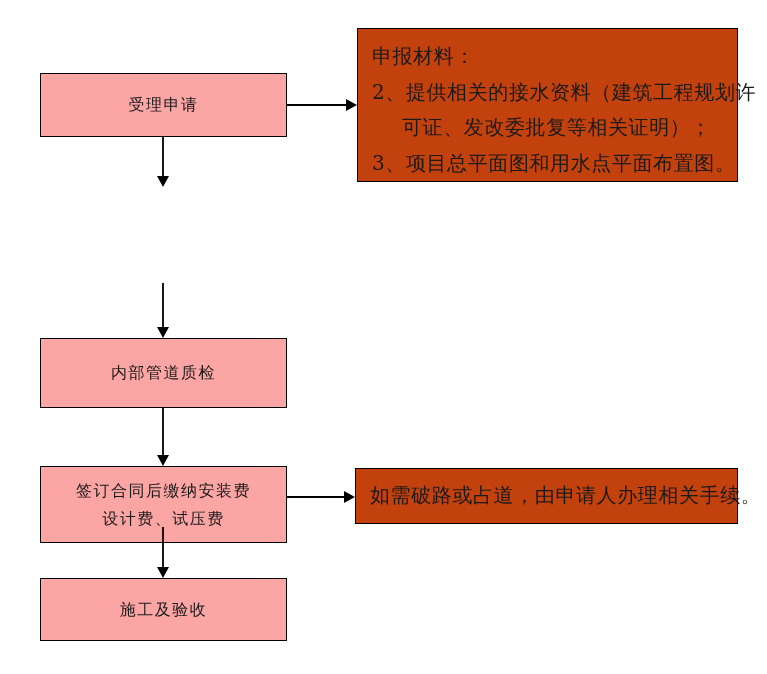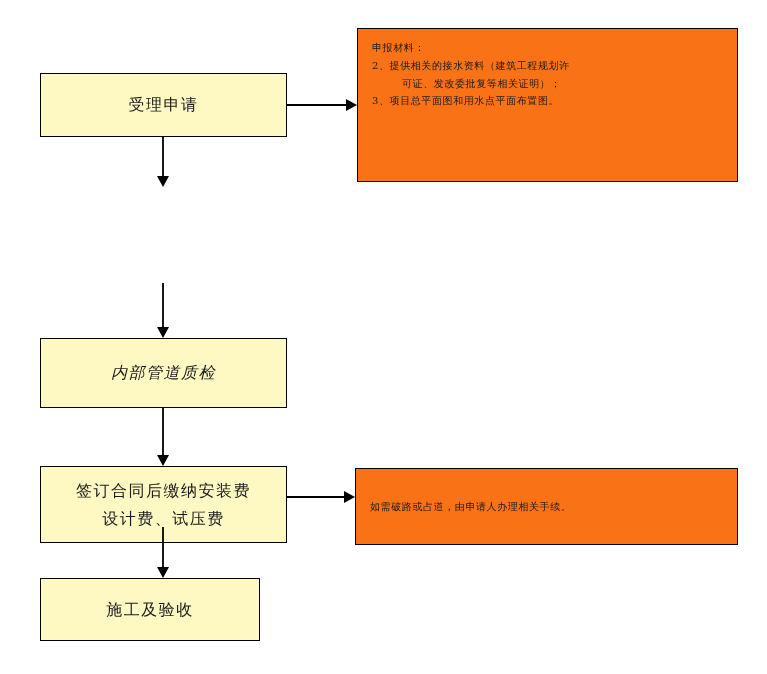--- a/index.html
+++ b/index.html
@@ -15,43 +15,43 @@
     position: relative;
     width: 767px;
     height: 674px;
     background: #ffffff;
     overflow: hidden;
   }
   .node {
     position: absolute;
     box-sizing: border-box;
     border: 1.6px solid #000000;
-    background: #fef9c3;
+    background: #fca5a5;
     display: flex;
     align-items: center;
     justify-content: center;
     text-align: center;
     font-family: "DejaVu Serif", "Liberation Serif", serif;
     font-size: 16px;
     line-height: 1.75;
     letter-spacing: 1.5px;
     color: #1a1a1a;
     padding: 2px 10px;
   }
   .node .node-text {
     display: block;
     white-space: pre-line;
   }
   .note {
     position: absolute;
     box-sizing: border-box;
     border: 1.6px solid #000000;
-    background: #f97316;
+    background: #c2410c;
     font-family: "DejaVu Serif", "Liberation Serif", serif;
-    font-size: 10px;
+    font-size: 20px;
     line-height: 1.78;
     letter-spacing: 0.6px;
     color: #1a1a1a;
   }
   .note-materials {
     padding: 10px 12px 8px 14px;
   }
   .note-line {
     white-space: pre;
     display: block;
@@ -75,41 +75,41 @@
 </head>
 <body>
 
 <div id="canvas">
 
   <div class="node" style="left: 40px; top: 73px; width: 247px; height: 64px;">
     <span class="node-text">受理申请</span>
   </div>
 
 
-  <div class="node" style="left: 40px; top: 338px; width: 247px; height: 70px; font-style: italic;">
+  <div class="node" style="left: 40px; top: 338px; width: 247px; height: 70px;">
     <span class="node-text">内部管道质检</span>
   </div>
 
   <div class="node" style="left: 40px; top: 466px; width: 247px; height: 77px;">
     <span class="node-text">签订合同后缴纳安装费
 设计费、试压费</span>
   </div>
 
-  <div class="node" style="left: 40px; top: 578px; width: 220px; height: 63px;">
+  <div class="node" style="left: 40px; top: 578px; width: 247px; height: 63px;">
     <span class="node-text">施工及验收</span>
   </div>
 
   <div class="note note-materials" style="left: 357px; top: 28px; width: 381px; height: 154px;">
     <span class="note-line">申报材料：</span>
     <span class="note-line">2、提供相关的接水资料（建筑工程规划许</span>
     <span class="note-line indented">可证、发改委批复等相关证明）；</span>
     <span class="note-line">3、项目总平面图和用水点平面布置图。</span>
   </div>
 
-  <div class="note note-road" style="left: 355px; top: 468px; width: 383px; height: 77px; text-align: right;">
+  <div class="note note-road" style="left: 355px; top: 468px; width: 383px; height: 56px; text-align: right;">
     <span class="note-line">如需破路或占道，由申请人办理相关手续。</span>
   </div>
 
   <div class="connector" style="left: 287px; top: 97px;">
       <svg width="70" height="16">
         <line x1="0" y1="8" x2="60" y2="8" stroke="#000000" stroke-width="1.8"></line>
         <polygon points="59,2 59,14 70,8" fill="#000000"></polygon>
       </svg>
     </div>
   <div class="connector" style="left: 155px; top: 137px;">

